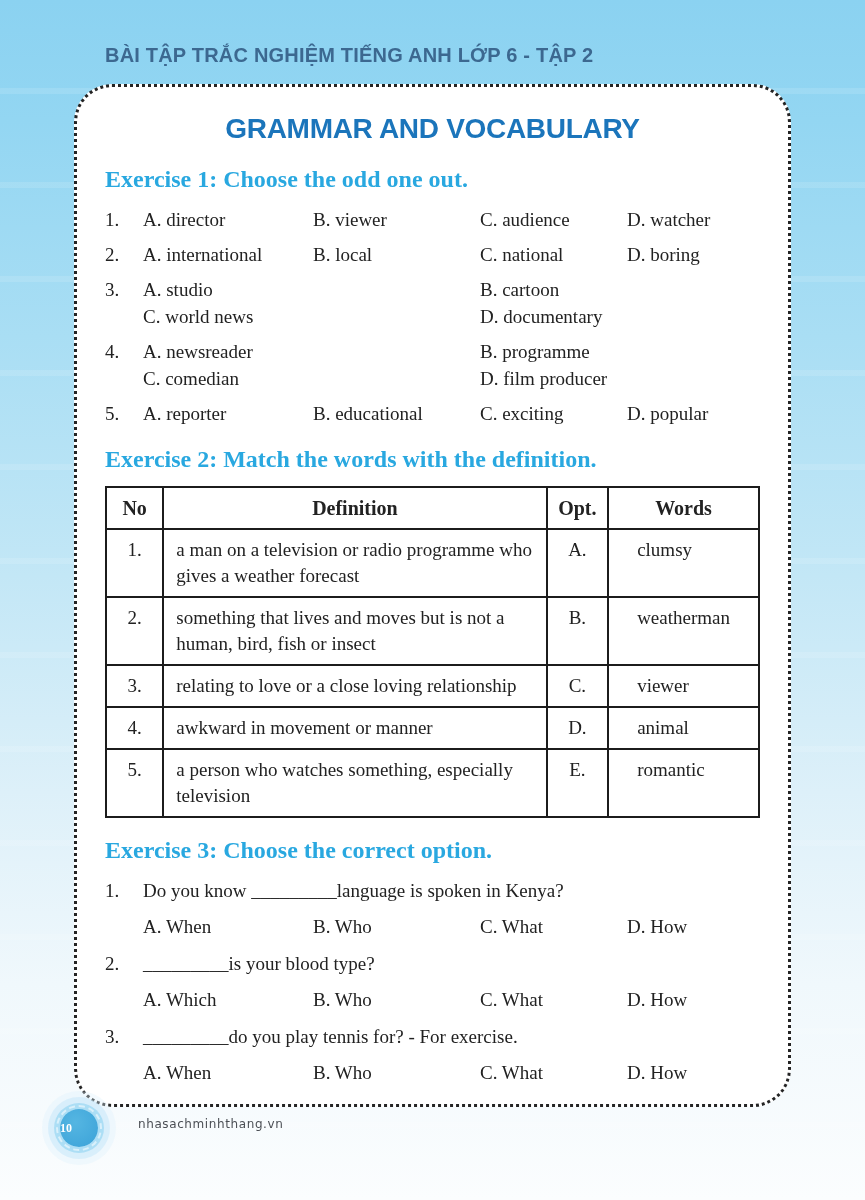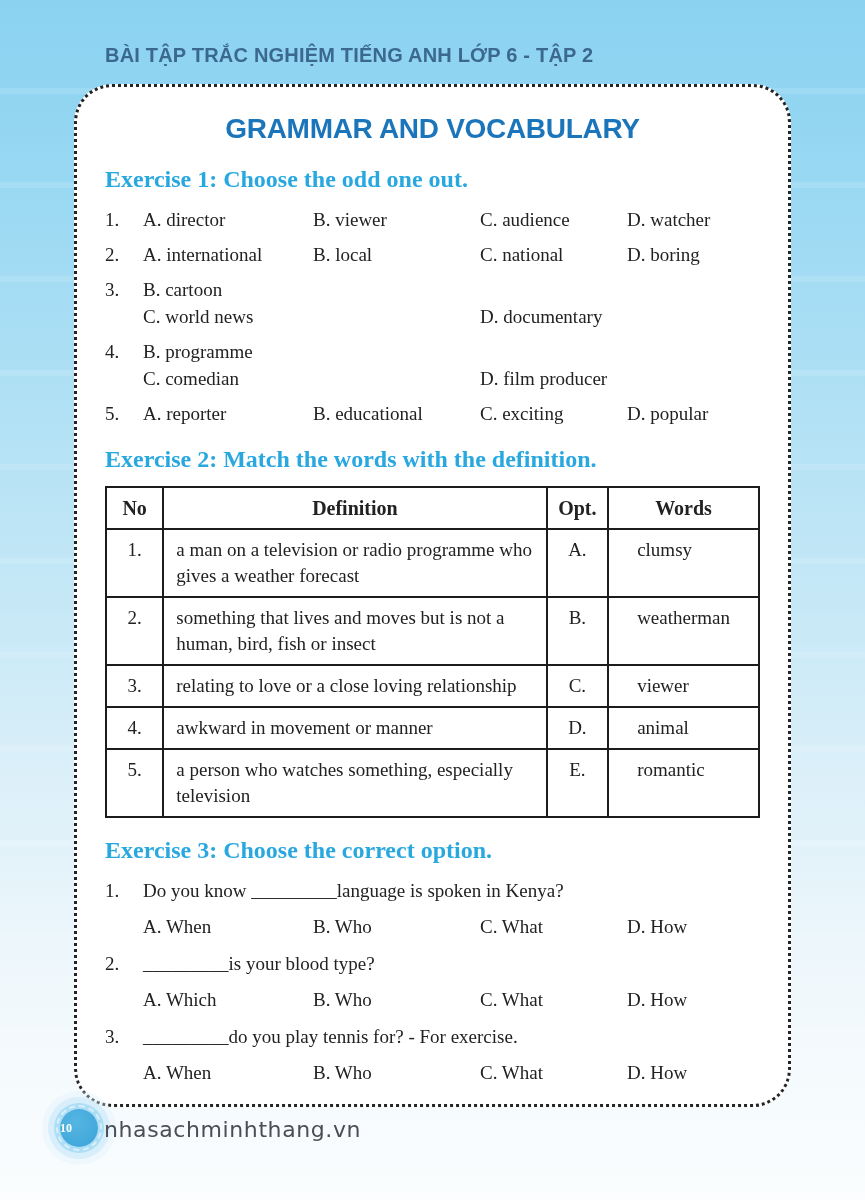--- a/index.html
+++ b/index.html
@@ -68,22 +68,22 @@
     display:flex; align-items:center; justify-content:flex-start;
     color:#ffffff; font-weight:700; font-size:12px;
     box-shadow:0 0 0 6px rgba(158,216,243,0.75), 0 0 0 12px rgba(198,232,249,0.55), 0 0 0 18px rgba(222,241,251,0.35);
   }
   .page-badge::after {
     content:""; position:absolute; inset:-4px; border-radius:50%;
     border:2px dashed rgba(255,255,255,0.55);
   }
 
   .site-link {
-    position:absolute; left:104px; top:1117px; z-index:5;
-    font-family:"DejaVu Sans", sans-serif; font-size:22px; letter-spacing:0.6px;
+    position:absolute; left:138px; top:1117px; z-index:5;
+    font-family:"DejaVu Sans", sans-serif; font-size:12px; letter-spacing:0.6px;
     color:#4b4f55;
   }
 </style>
 </head>
 <body>
 
 <div class="page">
 
   <div class="book-header">BÀI TẬP TRẮC NGHIỆM TIẾNG ANH LỚP 6 - TẬP 2</div>
 
@@ -102,29 +102,31 @@
           </div>
           <div class="opt-row">
             <span class="num">2.</span>
             <span class="opt">A. international</span>
             <span class="opt">B. local</span>
             <span class="opt">C. national</span>
             <span class="opt">D. boring</span>
           </div>
           <div class="opt-row two">
             <span class="num">3.</span>
+            <span class="opt">A. studio</span>
             <span class="opt">B. cartoon</span>
           </div>
           <div class="opt-row two second">
             <span class="num"></span>
             <span class="opt">C. world news</span>
             <span class="opt">D. documentary</span>
           </div>
           <div class="opt-row two">
             <span class="num">4.</span>
+            <span class="opt">A. newsreader</span>
             <span class="opt">B. programme</span>
           </div>
           <div class="opt-row two second">
             <span class="num"></span>
             <span class="opt">C. comedian</span>
             <span class="opt">D. film producer</span>
           </div>
           <div class="opt-row">
             <span class="num">5.</span>
             <span class="opt">A. reporter</span>

